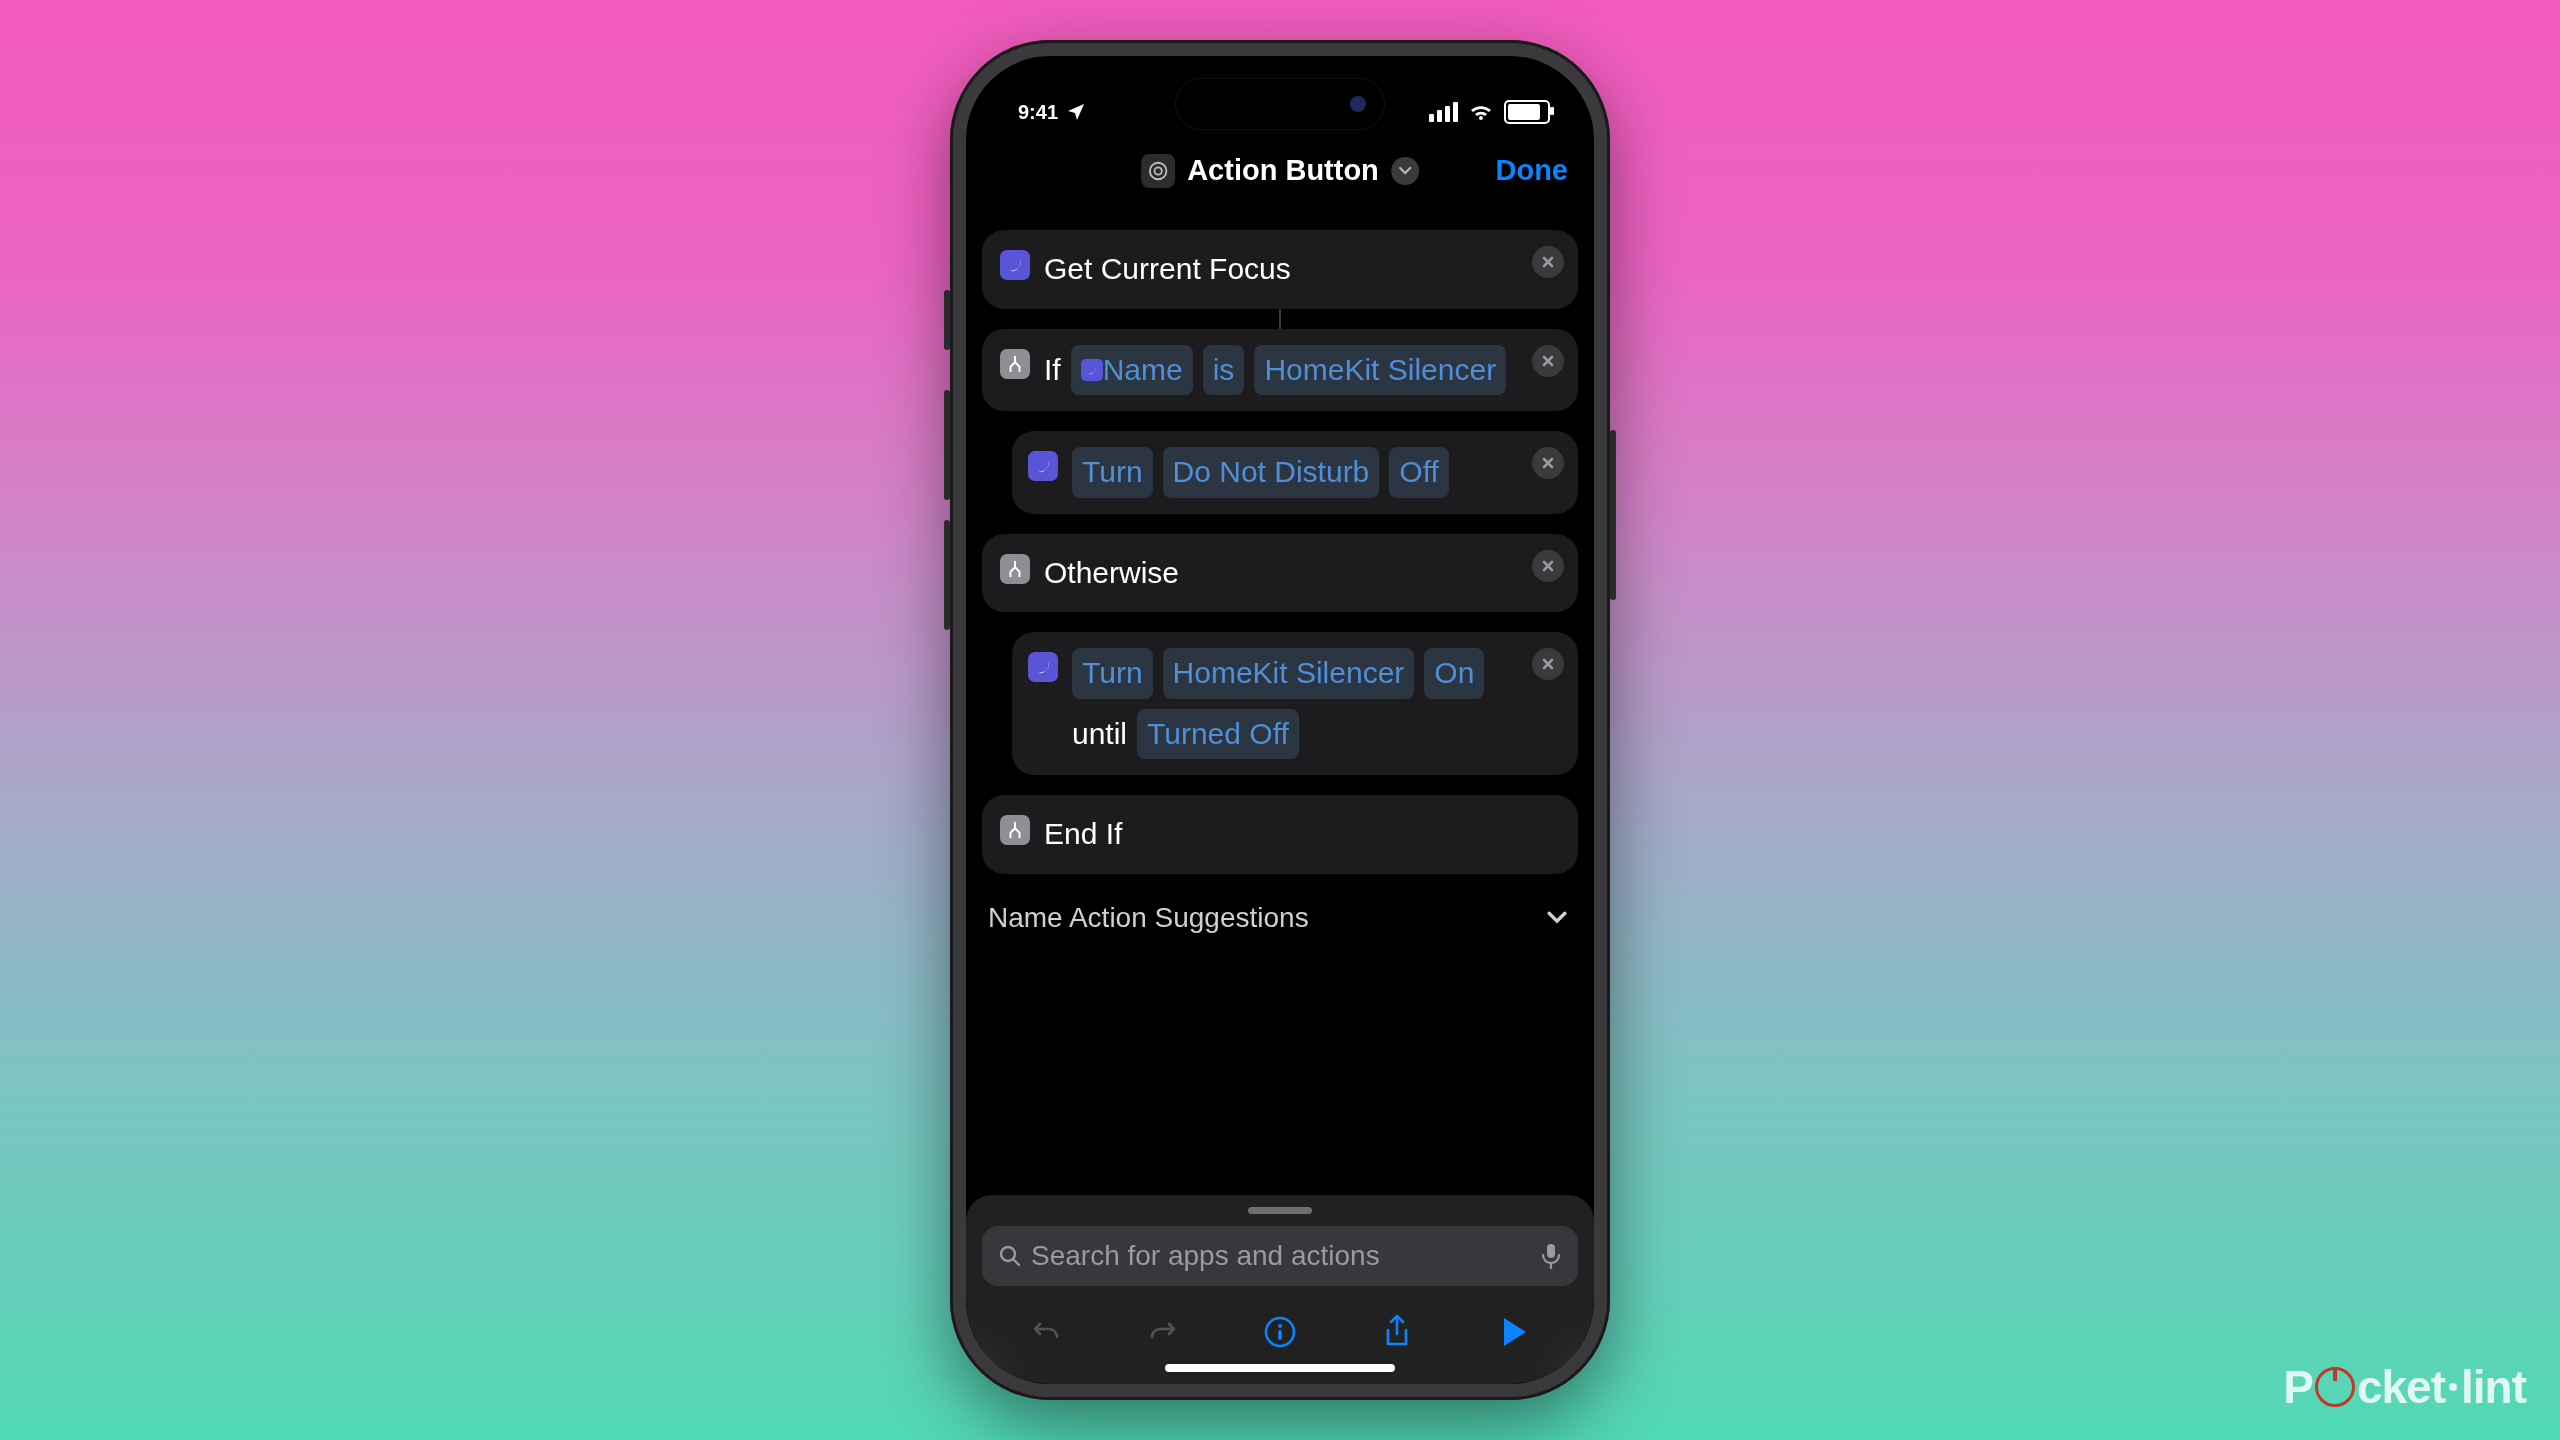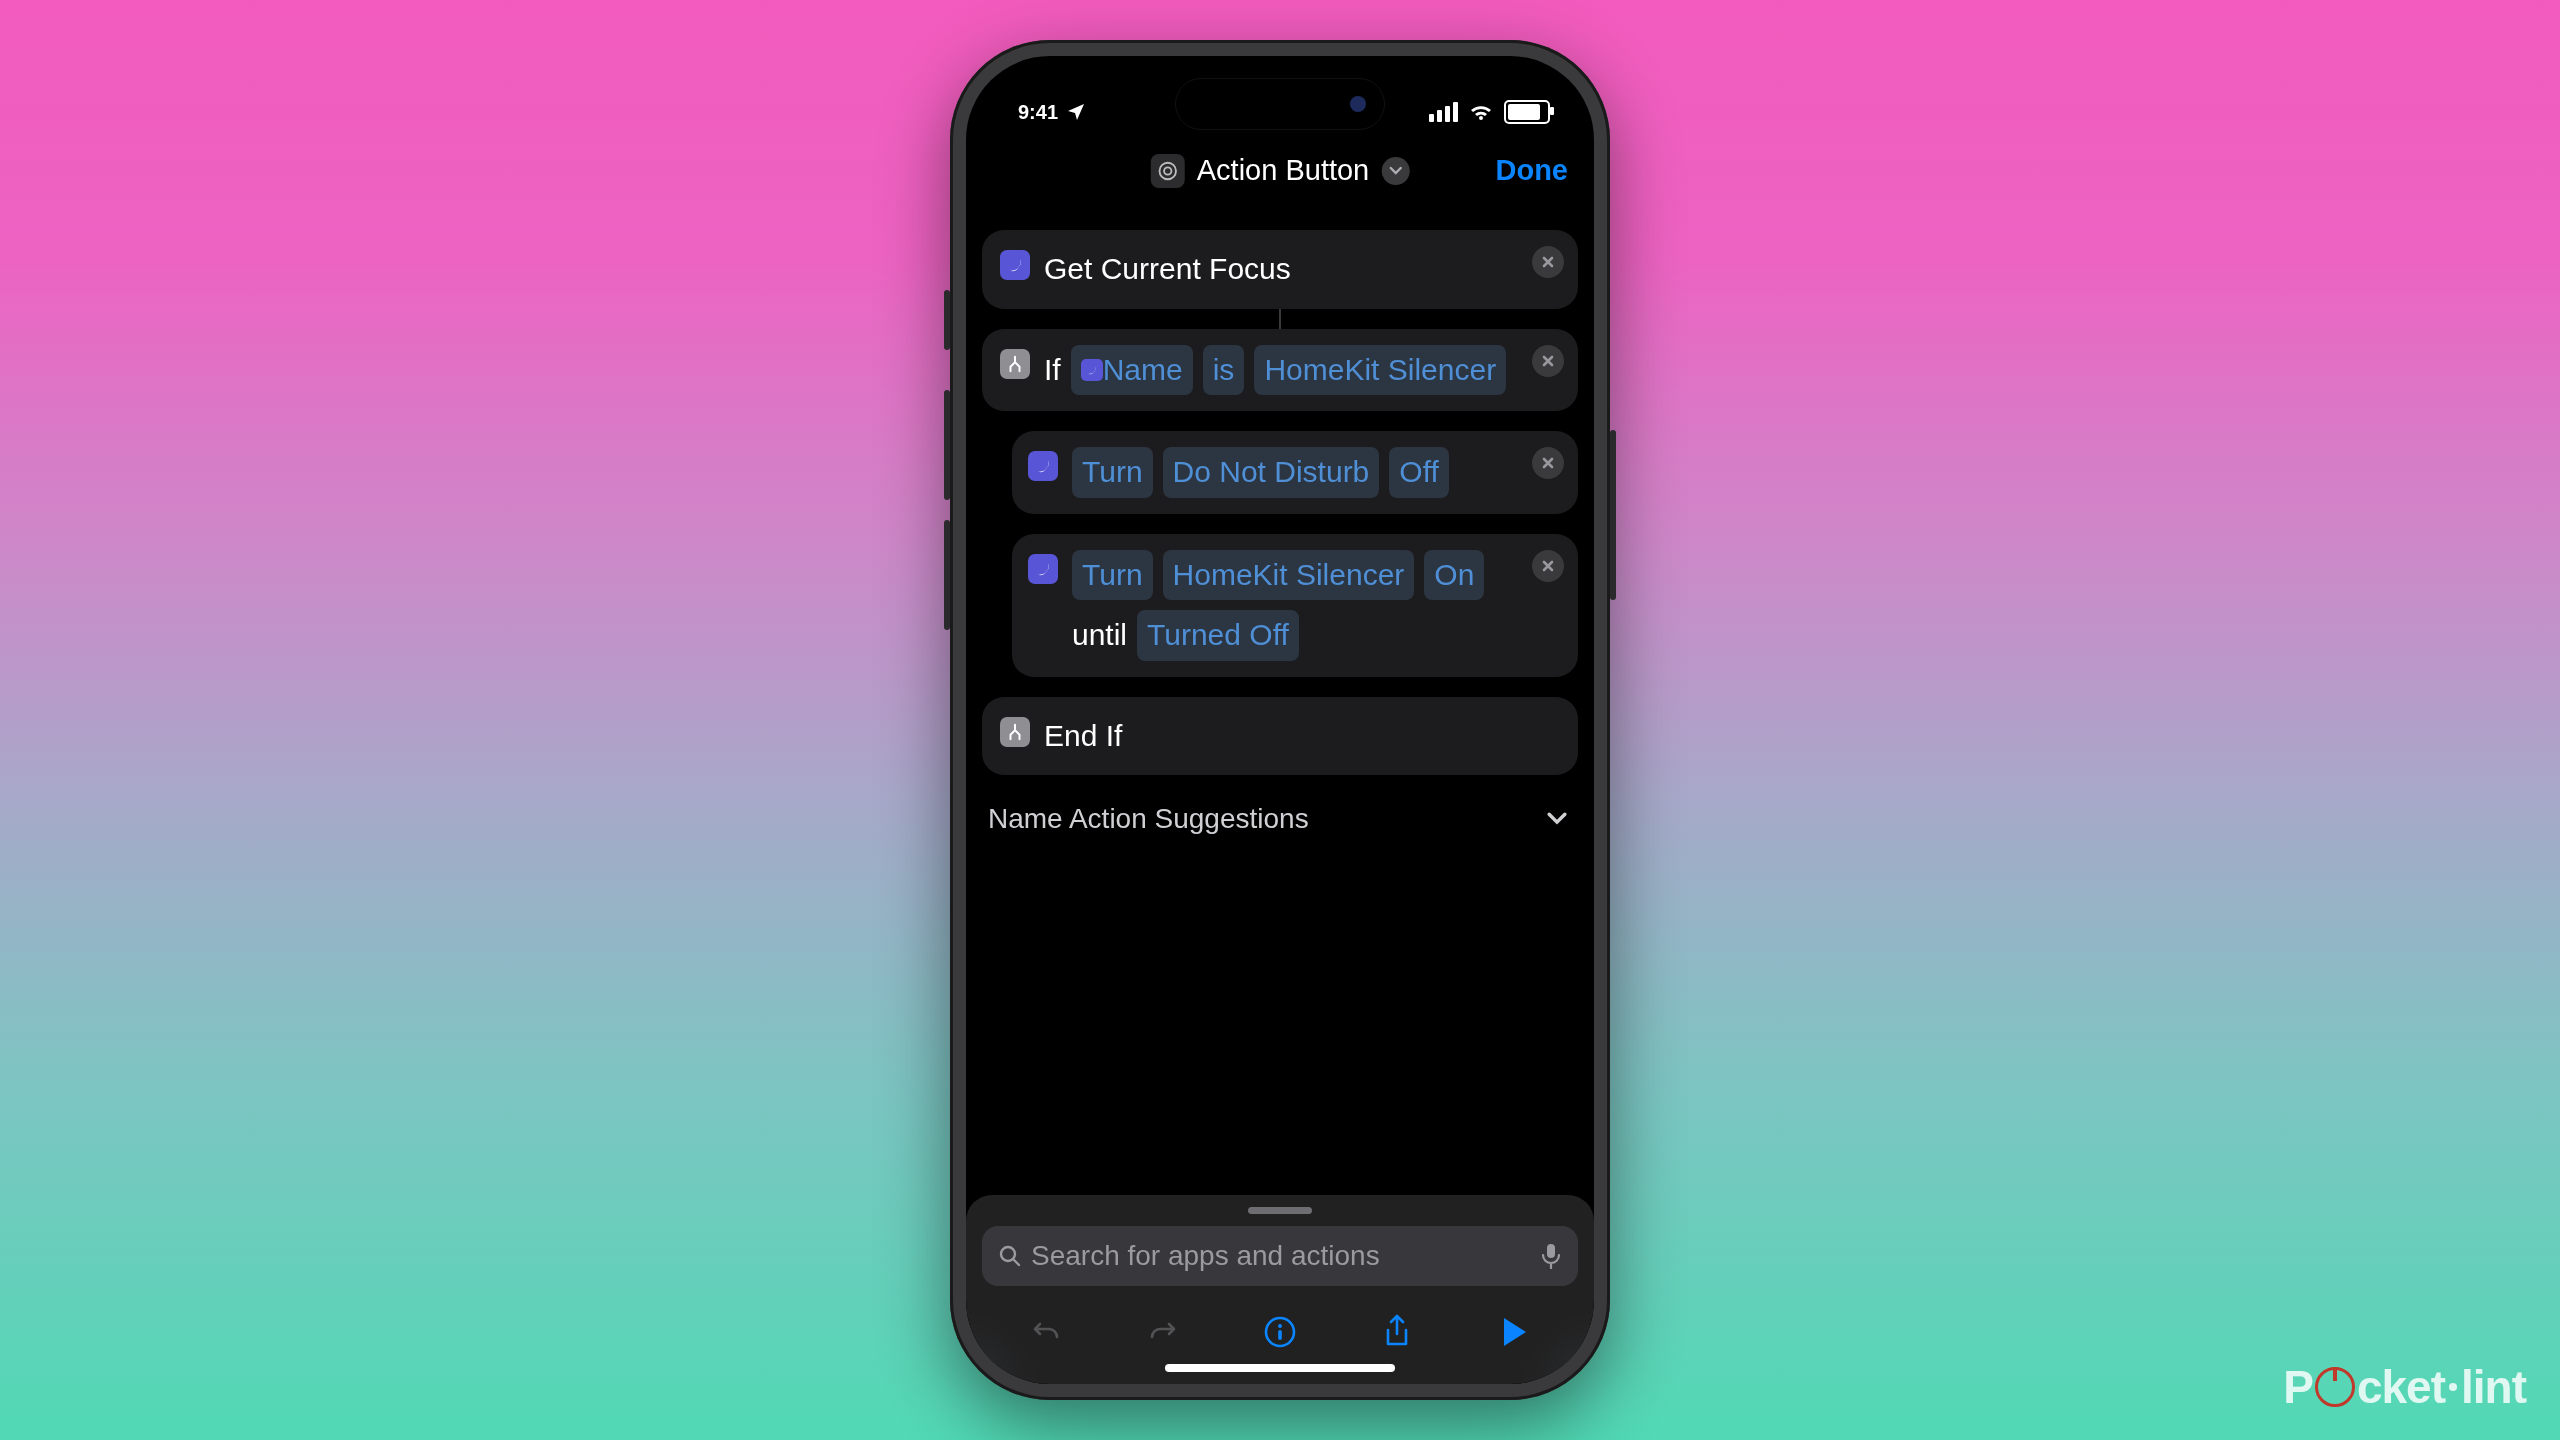--- a/index.html
+++ b/index.html
@@ -71,21 +71,21 @@
   
   .header{
     display:flex;align-items:center;justify-content:space-between;
     padding:12px 26px 18px 26px;
   }
   .header-center{display:flex;align-items:center;gap:12px;position:absolute;left:50%;transform:translateX(-50%);}
   .shortcut-icon{
     width:34px;height:34px;border-radius:8px;background:#2c2c2e;
     display:flex;align-items:center;justify-content:center;
   }
-  .header-title{font-size:29px;font-weight:400;}
+  .header-title{font-size:29px;font-weight:700;}
   .chevron-badge{
     width:28px;height:28px;border-radius:50%;background:#3a3a3c;
     display:flex;align-items:center;justify-content:center;
   }
   .done{color:var(--ios-blue);font-size:29px;margin-left:auto;font-weight:bold;}
   
   .content{
     position:absolute;top:160px;bottom:0;left:0;right:0;
     padding:14px 16px 0 16px;box-sizing:border-box;
     display:flex;flex-direction:column;gap:20px;
@@ -281,20 +281,35 @@
           <span class="token">Do Not Disturb</span>
           <span class="token">Off</span>
         </div>
         <div class="card-close">
           <svg width="14" height="14" viewBox="0 0 14 14">
               <path d="M3 3l8 8M11 3l-8 8" stroke="#98989d" stroke-width="2.6" stroke-linecap="round"></path>
             </svg>
         </div>
       </div>
 
+      <div class="card">
+        <div class="action-icon ai-branch">
+          <svg width="18" height="18" viewBox="0 0 20 20">
+              <path d="M10 2v6M10 8l-5 5M10 8l5 5M5 13v5M15 13v5" stroke="#fff" stroke-width="2.2" fill="none" stroke-linecap="round"></path>
+            </svg>
+        </div>
+        <div class="card-text card-body">
+          <span class="plain">Otherwise</span>
+        </div>
+        <div class="card-close">
+          <svg width="14" height="14" viewBox="0 0 14 14">
+              <path d="M3 3l8 8M11 3l-8 8" stroke="#98989d" stroke-width="2.6" stroke-linecap="round"></path>
+            </svg>
+        </div>
+      </div>
 
       <div class="card indent">
         <div class="action-icon ai-focus">
           <svg width="18" height="18" viewBox="0 0 20 20">
               <path d="M14 12a7 7 0 01-10 4 10 10 0 0012-12 7 7 0 01-2 8z" fill="#fff"></path>
             </svg>
         </div>
         <div class="card-text card-body">
           <span class="token">Turn</span>
           <span class="token">HomeKit Silencer</span>

